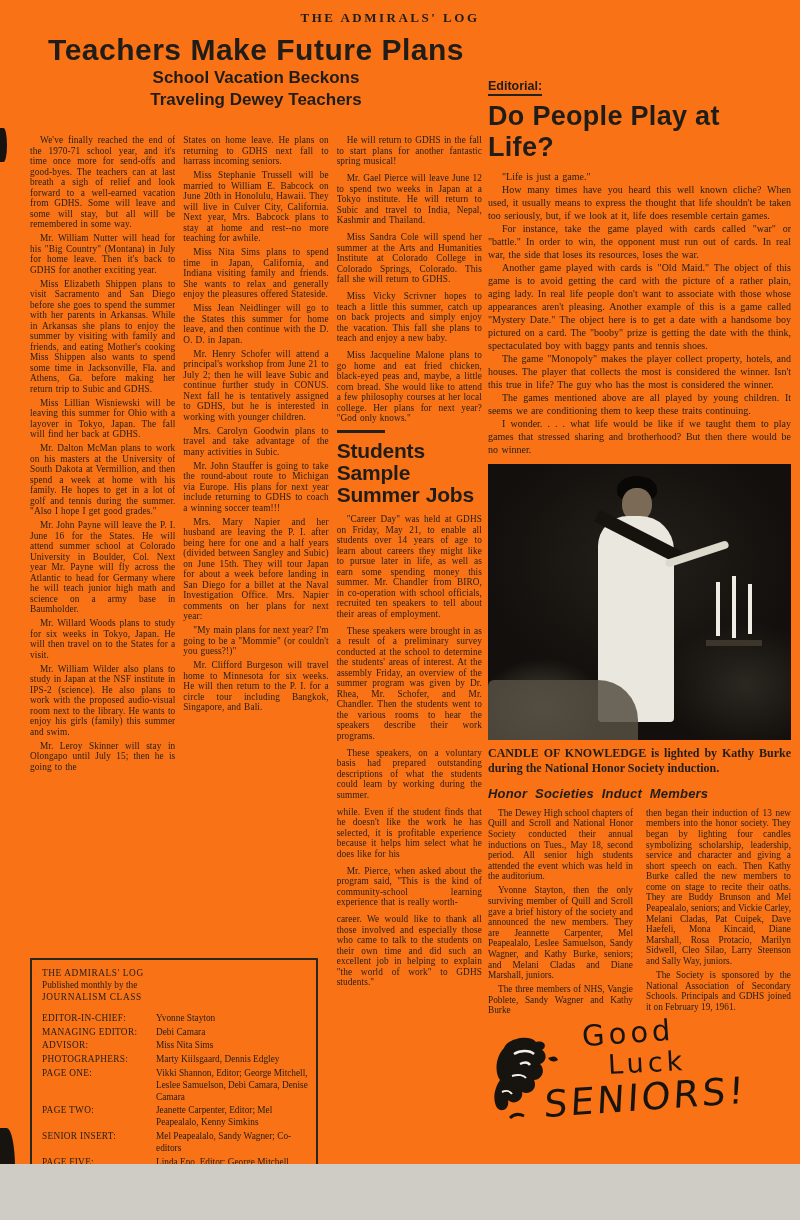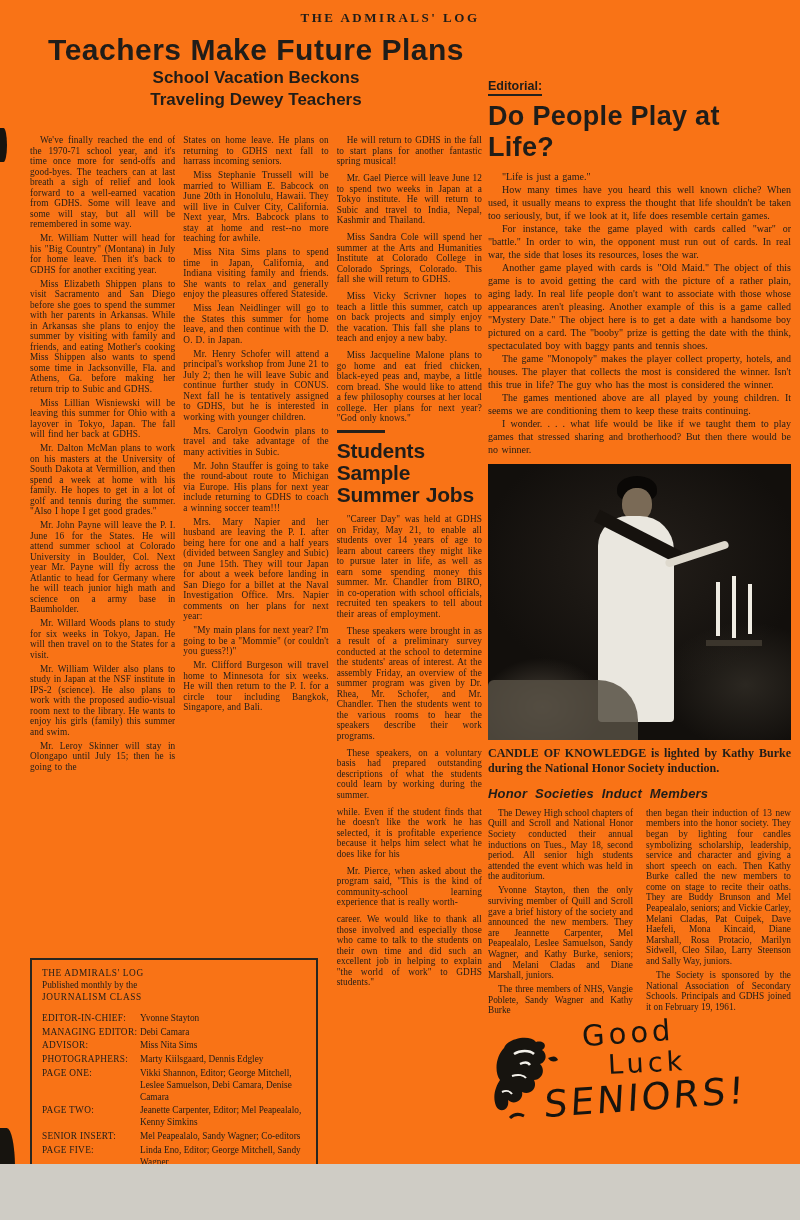--- a/index.html
+++ b/index.html
@@ -39,21 +39,21 @@
   }
   
   .masthead {
     position:absolute; left:30px; top:958px; width:288px; height:234px;
     border:2px solid #2a2620; box-sizing:border-box;
     padding:7px 8px 5px 10px; font-size:9.3px; line-height:1.3;
   }
   .m-line { margin:0; }
   .m-caps { letter-spacing:.6px; }
   .credits { margin-top:9px; }
-  .credit-row { display:flex; margin-top:1.5px; }
+  .credit-row { display:flex; margin-top:1.5px;gap:16px; }
   .credit-label { width:98px; flex:none; letter-spacing:.3px; }
   .credit-value { flex:1; }
   
   .right-sec { position:absolute; left:488px; top:36px; width:303px;margin-top:40px; }
   .ed-label {
     font-family:"Liberation Sans", sans-serif; font-weight:bold; font-size:12.5px;
     display:inline-block; border-bottom:2px solid #24211c; padding-bottom:1px;
   }
   .ed-head {
     font-family:"Liberation Sans", sans-serif; font-weight:bold;

